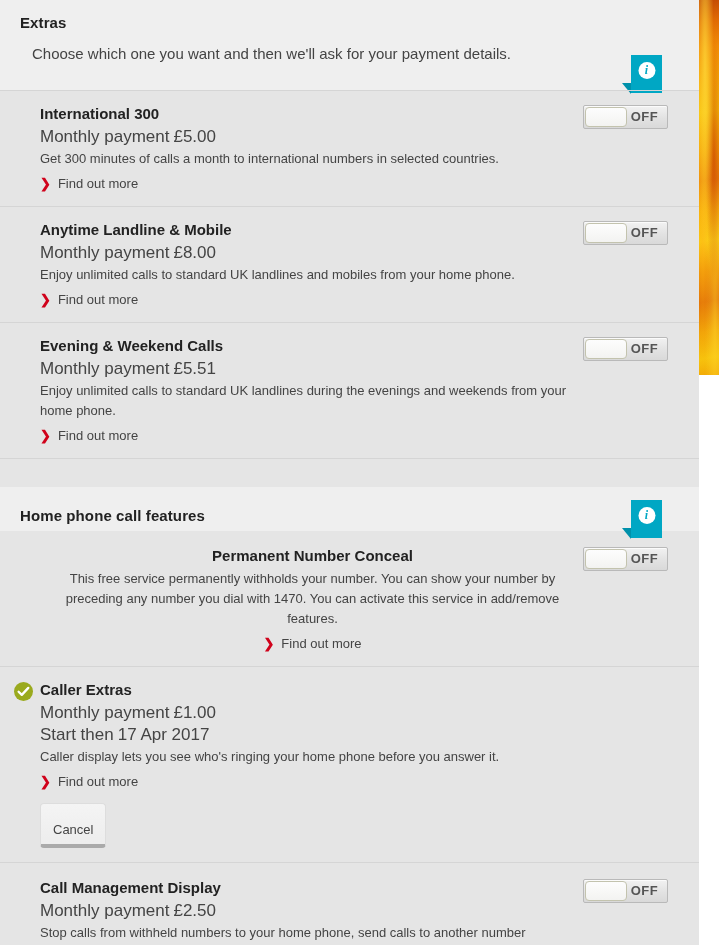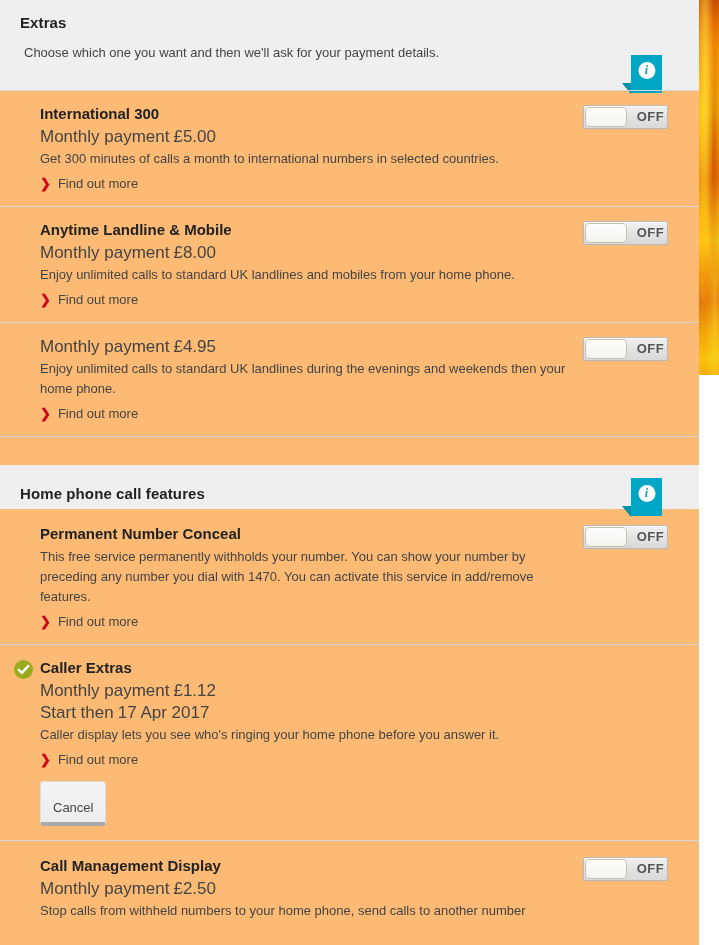--- a/index.html
+++ b/index.html
@@ -53,21 +53,21 @@
       radial-gradient(ellipse at 80% 88%, rgba(255,210,40,.6) 0%, rgba(255,210,40,0) 45%);
   }
 
   
   .page {
     position: absolute;
     top: 0;
     left: 0;
     width: 699px;
     height: 945px;
-    background: #fdba74;
+    background: #e5e5e5;
     overflow: hidden;
   }
 
   
   .section-header {
     position: relative;
     background: #efefef;
     padding: 14px 20px 20px 20px;
     box-sizing: border-box;
   }
@@ -75,23 +75,23 @@
   .section-header.second { height: 44px; padding-top: 20px; }
 
   .section-title {
     font-size: 15px;
     font-weight: bold;
     color: #222222;
     margin: 0 0 14px 0;
     letter-spacing: .1px;
   }
   .section-sub {
-    font-size: 13px;
-    color: #444444;
-    margin: 4px;
+    font-size: 15px;
+    color: #444444;
+    margin: 12px;
   }
 
   
   .info-badge {
     position: absolute;
     width: 31px;
     height: 38px;
     background: #00a7c4;
     right: 37px;
   }
@@ -126,21 +126,21 @@
   }
 
   
   .row {
     position: relative;
     border-top: 1px solid #d5d5d5;
     padding: 14px 20px 14px 40px;
     box-sizing: border-box;
     min-height: 70px;
   }
-  .row.no-rule { border-top: none; }
+  .row.no-rule { border-top: none; text-align: center; }
   .row-body {
     width: 545px;
   }
   .row-title {
     font-size: 15px;
     font-weight: bold;
     color: #222222;
     margin: 0 0 5px 0;
   }
   .row-line {
@@ -195,21 +195,21 @@
     top: 1px;
     width: 42px;
     height: 20px;
     border: 1px solid #c3c3ae;
     border-radius: 4px;
     background: linear-gradient(to bottom, #fdfdfd 0%, #f3f3f1 100%);
     box-sizing: border-box;
   }
   .toggle .state {
     position: absolute;
-    right: 3px;
+    right: 9px;
     top: 0;
     line-height: 22px;
     font-size: 13px;
     font-weight: bold;
     color: #555555;
     letter-spacing: .4px;
   }
 
   
   .check-icon {
@@ -280,22 +280,23 @@
       <a class="findout"><span class="chev">❯</span><span>Find out more</span></a>
     </div>
     <div class="toggle">
       <span class="knob"></span>
       <span class="state">OFF</span>
     </div>
   </div>
 
   <div class="row">
     <div class="row-body">
-      <div class="row-line"><span>Monthly payment</span><span class="label-gap"></span><span>£4.95</span></div>
-      <div class="row-desc">Enjoy unlimited calls to standard UK landlines during the evenings and weekends then your home phone.</div>
+      <div class="row-title">Evening &amp; Weekend Calls</div>
+      <div class="row-line"><span>Monthly payment</span><span class="label-gap"></span><span>£5.51</span></div>
+      <div class="row-desc">Enjoy unlimited calls to standard UK landlines during the evenings and weekends from your home phone.</div>
       <a class="findout"><span class="chev">❯</span><span>Find out more</span></a>
     </div>
     <div class="toggle">
       <span class="knob"></span>
       <span class="state">OFF</span>
     </div>
   </div>
 
   <div class="group-gap"></div>
 
@@ -319,21 +320,21 @@
   </div>
 
   <div class="row">
     <span class="check-icon">
       <svg width="19" height="19" viewBox="0 0 19 19" aria-hidden="true">
         <path d="M4.6 9.7 L7.8 12.9 L14.3 5.9" stroke="#ffffff" stroke-width="2.3" fill="none" stroke-linecap="round" stroke-linejoin="round"></path>
       </svg>
     </span>
     <div class="row-body">
       <div class="row-title">Caller Extras</div>
-      <div class="row-line"><span>Monthly payment</span><span class="label-gap"></span><span>£1.12</span></div>
+      <div class="row-line"><span>Monthly payment</span><span class="label-gap"></span><span>£1.00</span></div>
       <div class="row-line"><span>Start then</span><span class="label-gap"></span><span>17 Apr 2017</span></div>
       <div class="row-desc">Caller display lets you see who's ringing your home phone before you answer it.</div>
       <a class="findout"><span class="chev">❯</span><span>Find out more</span></a>
       <div>
         <button class="btn-cancel">Cancel</button>
       </div>
     </div>
   </div>
 
   <div class="row" style="padding-top:16px;">

